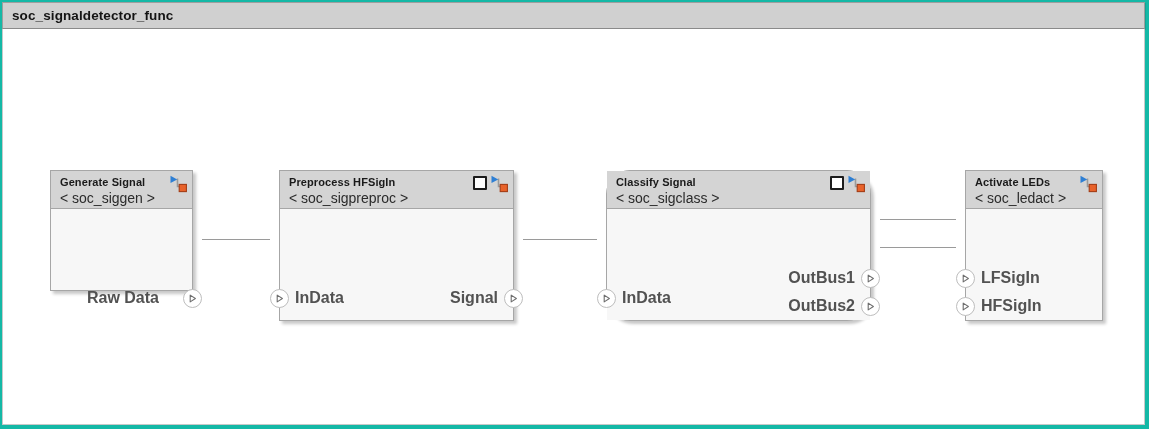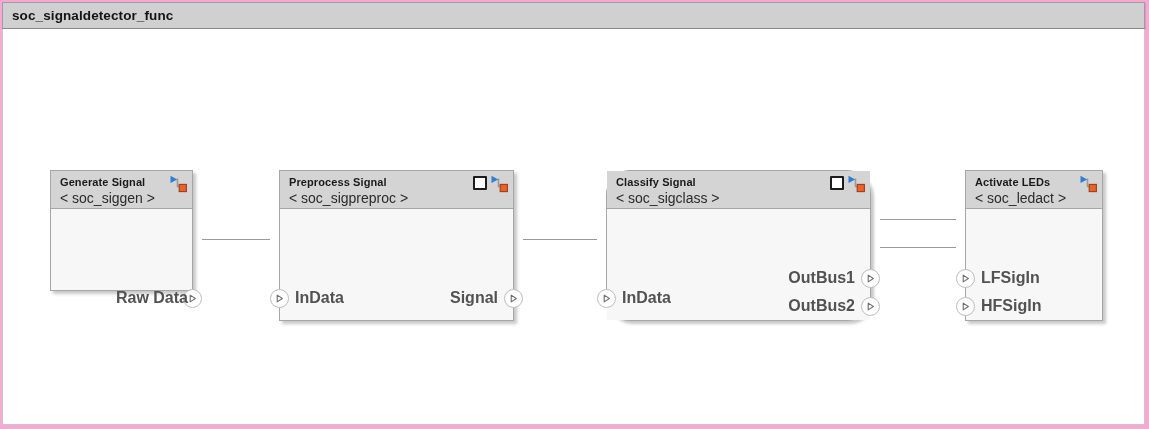--- a/index.html
+++ b/index.html
@@ -10,21 +10,21 @@
   }
   body {
     font-family: "Liberation Sans", sans-serif;
     -webkit-font-smoothing: antialiased;
   }
 
   #app {
     position: relative;
     width: 1149px;
     height: 429px;
-    background: #f9a8d4;
+    background: #14b8a6;
     overflow: hidden;
     box-sizing: border-box;
   }
 
   
   .titlebar {
     position: absolute;
     left: 2px;
     top: 2px;
     width: 1143px;
@@ -186,26 +186,26 @@
               </svg>
             </div>
           </div>
         </div>
         <div class="block-body">
           <div class="port port-out" style="top: 80px;">
             <svg width="11" height="11" viewBox="0 0 11 11" aria-hidden="true">
               <path d="M3.2 2.1 L8.4 5.5 L3.2 8.9 Z" fill="none" stroke="#6e6e6e" stroke-width="1.1" stroke-linejoin="round"></path>
             </svg>
           </div>
-          <div class="port-label lbl-out" style="right: 4px; top: 82px;">Raw Data</div>
+          <div class="port-label lbl-out" style="right: 33px; top: 82px;">Raw Data</div>
         </div>
       </div>
       <div class="block" style="left: 276px; top: 141px; width: 235px; height: 151px;">
         <div class="block-header">
-          <div class="block-title">Preprocess Signal</div>
+          <div class="block-title">Preprocess HFSigIn</div>
           <div class="block-subtitle">&lt; soc_sigpreproc &gt;</div>
           <div class="badge-row">
             <div class="mask-icon"></div>
             <div class="task-badge">
               <svg width="18" height="18" viewBox="0 0 18 18" aria-hidden="true">
                 <path d="M8.5 3.5 L8.5 11.5 L12.5 11.5" fill="none" stroke="#9a9a9a" stroke-width="1.6"></path>
                 <path d="M1.5 0.8 L8.2 4.4 L1.5 8.0 Z" fill="#2e7fd4"></path>
                 <rect x="10.2" y="9.4" width="7.2" height="7.2" fill="#e8622a" stroke="#a33c16" stroke-width="1.1"></rect>
               </svg>
             </div>

